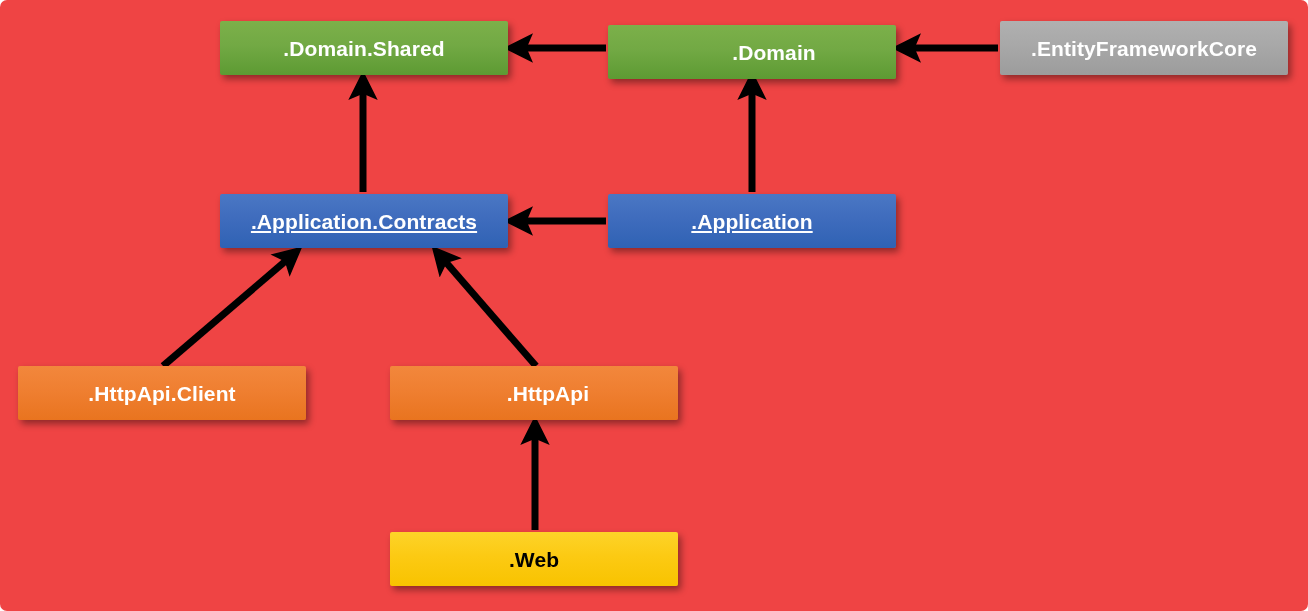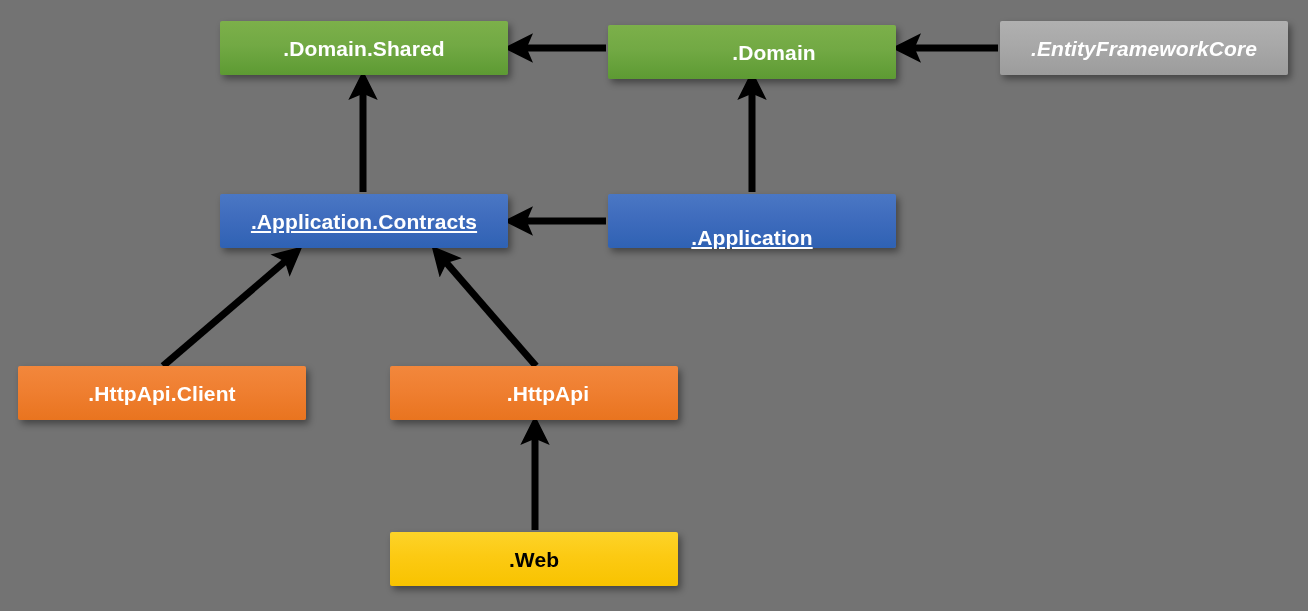--- a/index.html
+++ b/index.html
@@ -7,22 +7,23 @@
     padding: 0;
     background: #ffffff;
   }
   body {
     font-family: "Liberation Sans", sans-serif;
   }
   #diagram-canvas {
     position: relative;
     width: 1308px;
     height: 611px;
-    background: #737373;
+    background: #ef4444;
     overflow: hidden;
+    border-radius: 7px;
   }
   #arrow-layer {
     position: absolute;
     left: 0;
     top: 0;
     width: 1308px;
     height: 611px;
     pointer-events: none;
   }
   .node {
@@ -86,27 +87,27 @@
       </g>
   </svg>
 
   <div id="nodes-layer">
       <div class="node green" style="left: 220px; top: 21px; width: 288px; height: 54px; color: rgb(255, 255, 255);">
         <span class="node-label">.Domain.Shared</span>
       </div>
       <div class="node green" style="left: 608px; top: 25px; width: 288px; height: 54px; color: rgb(255, 255, 255); padding-left: 44px;">
         <span class="node-label">.Domain</span>
       </div>
-      <div class="node gray" style="left: 1000px; top: 21px; width: 288px; height: 54px; color: rgb(255, 255, 255); font-style: italic;">
+      <div class="node gray" style="left: 1000px; top: 21px; width: 288px; height: 54px; color: rgb(255, 255, 255);">
         <span class="node-label">.EntityFrameworkCore</span>
       </div>
       <div class="node blue" style="left: 220px; top: 194px; width: 288px; height: 54px; color: rgb(255, 255, 255);">
         <span class="node-label">.Application.Contracts</span>
       </div>
-      <div class="node blue" style="left: 608px; top: 194px; width: 288px; height: 54px; color: rgb(255, 255, 255); align-items: flex-end;">
+      <div class="node blue" style="left: 608px; top: 194px; width: 288px; height: 54px; color: rgb(255, 255, 255);">
         <span class="node-label">.Application</span>
       </div>
       <div class="node orange" style="left: 18px; top: 366px; width: 288px; height: 54px; color: rgb(255, 255, 255);">
         <span class="node-label">.HttpApi.Client</span>
       </div>
       <div class="node orange" style="left: 390px; top: 366px; width: 288px; height: 54px; color: rgb(255, 255, 255); padding-left: 28px;">
         <span class="node-label">.HttpApi</span>
       </div>
       <div class="node yellow" style="left: 390px; top: 532px; width: 288px; height: 54px; color: rgb(0, 0, 0);">
         <span class="node-label">.Web</span>

